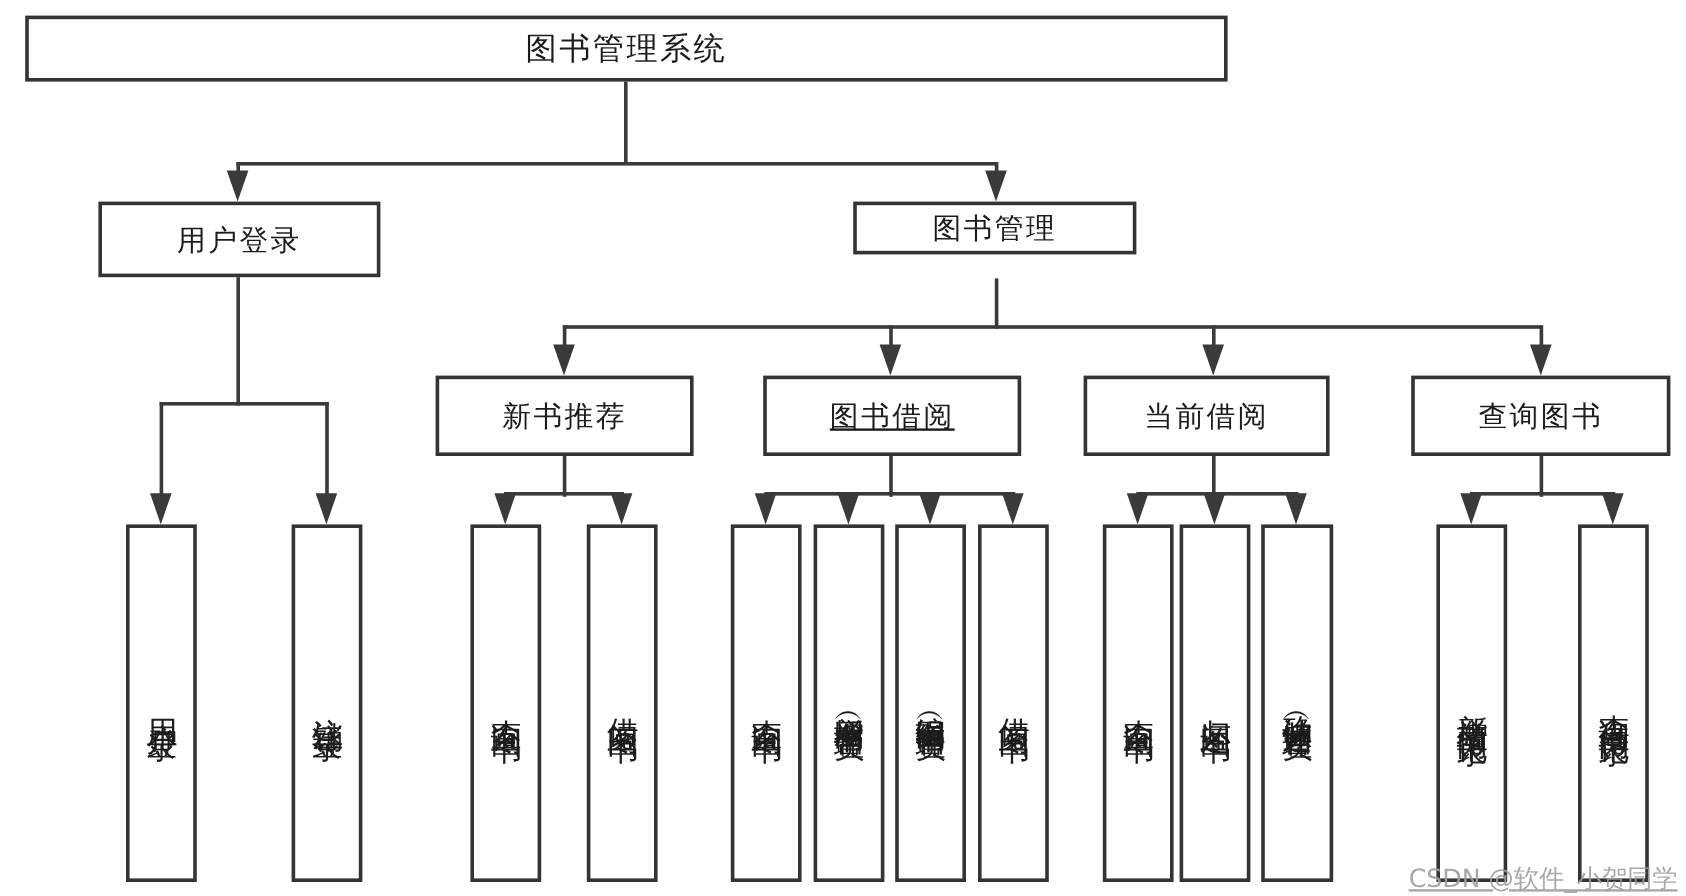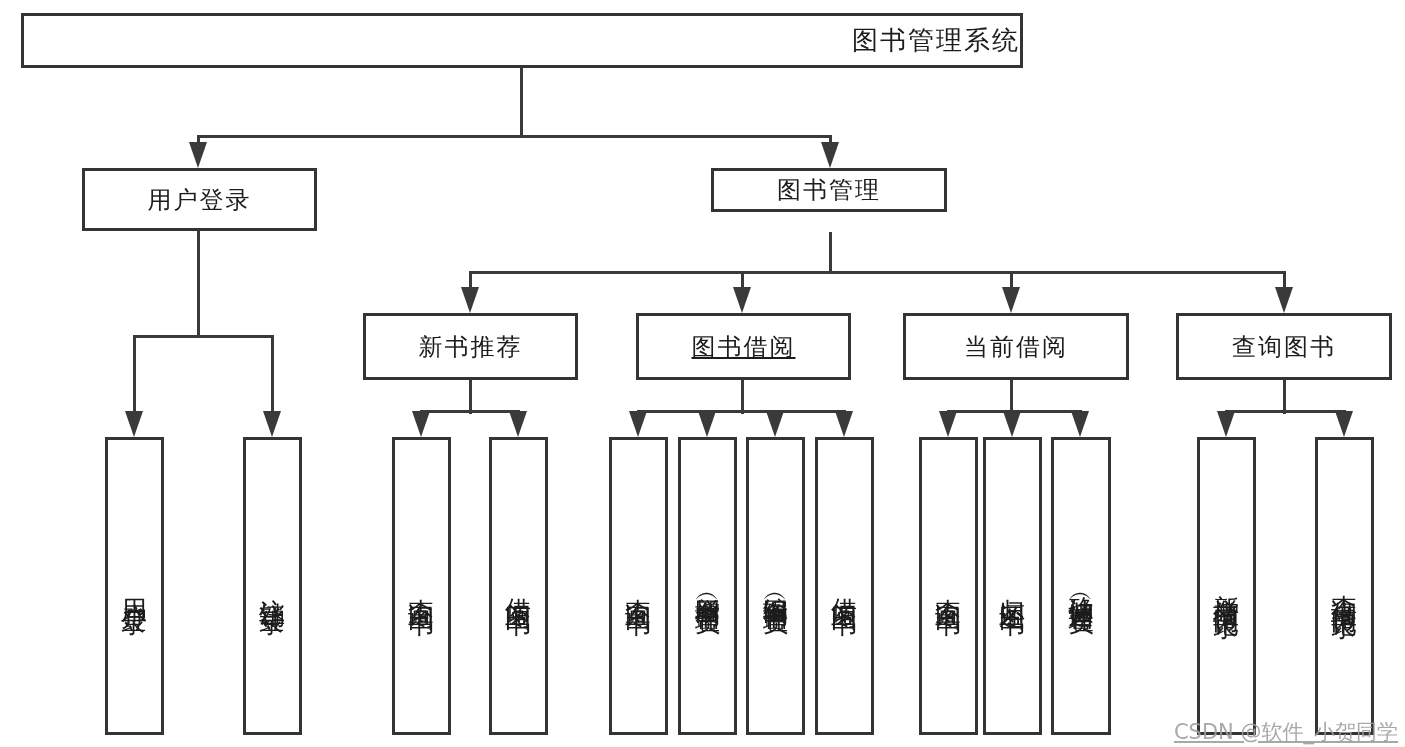--- a/index.html
+++ b/index.html
@@ -48,21 +48,21 @@
     white-space:nowrap;
     z-index:5;
     text-decoration:underline;
   }
 </style>
 </head>
 <body>
 
 <div class="stage">
 
-  <div class="box" style="left:21px;top:13px;width:1002px;height:55px;justify-content:flex-end;">
+  <div class="box" style="left:21px;top:13px;width:1002px;height:55px;">
     <span class="root-label">图书管理系统</span>
   </div>
 
   <div class="vline" style="left:520px;top:68px;height:69px;"></div>
   <div class="hline" style="left:197px;top:135px;width:634px;"></div>
   <div class="vline" style="left:197px;top:135px;height:12px;"></div>
   <div class="vline" style="left:829px;top:135px;height:12px;"></div>
   <div class="arrow-down" style="left:189px;top:142px;"></div>
   <div class="arrow-down" style="left:821px;top:142px;"></div>
 
@@ -90,21 +90,21 @@
   <div class="arrow-down" style="left:733px;top:287px;"></div>
   <div class="arrow-down" style="left:1002px;top:287px;"></div>
   <div class="arrow-down" style="left:1275px;top:287px;"></div>
 
   <div class="box" style="left:363px;top:313px;width:215px;height:67px;">
     <span class="h-label">新书推荐</span>
   </div>
   <div class="box" style="left:636px;top:313px;width:215px;height:67px;text-decoration:underline;">
     <span class="h-label">图书借阅</span>
   </div>
-  <div class="box" style="left:903px;top:313px;width:226px;height:67px;">
+  <div class="box" style="left:903px;top:313px;width:205px;height:67px;">
     <span class="h-label">当前借阅</span>
   </div>
   <div class="box" style="left:1176px;top:313px;width:216px;height:67px;">
     <span class="h-label">查询图书</span>
   </div>
 
   <div class="vline" style="left:469px;top:380px;height:34px;"></div>
   <div class="hline" style="left:420px;top:410px;width:100px;"></div>
   <div class="arrow-down" style="left:412px;top:411px;"></div>
   <div class="arrow-down" style="left:509px;top:411px;"></div>

